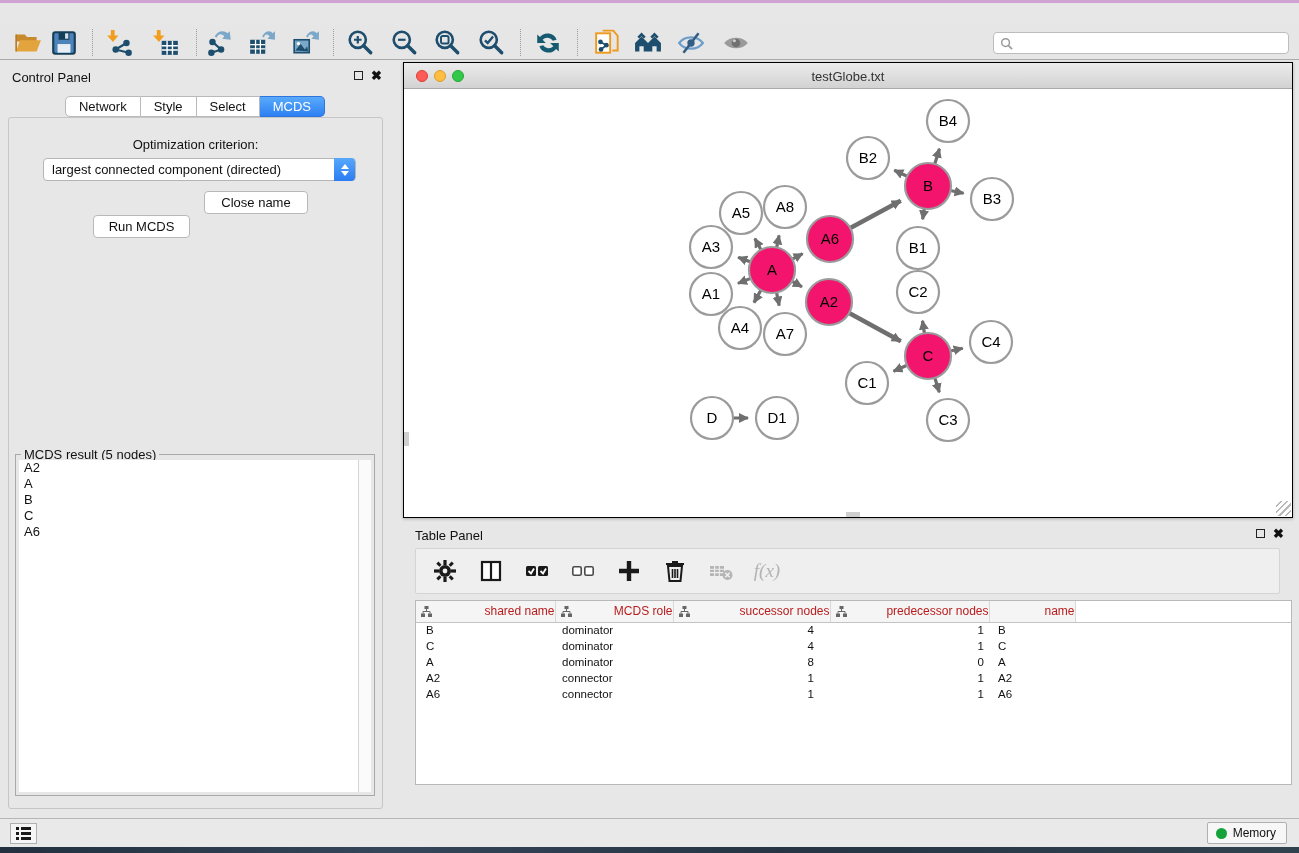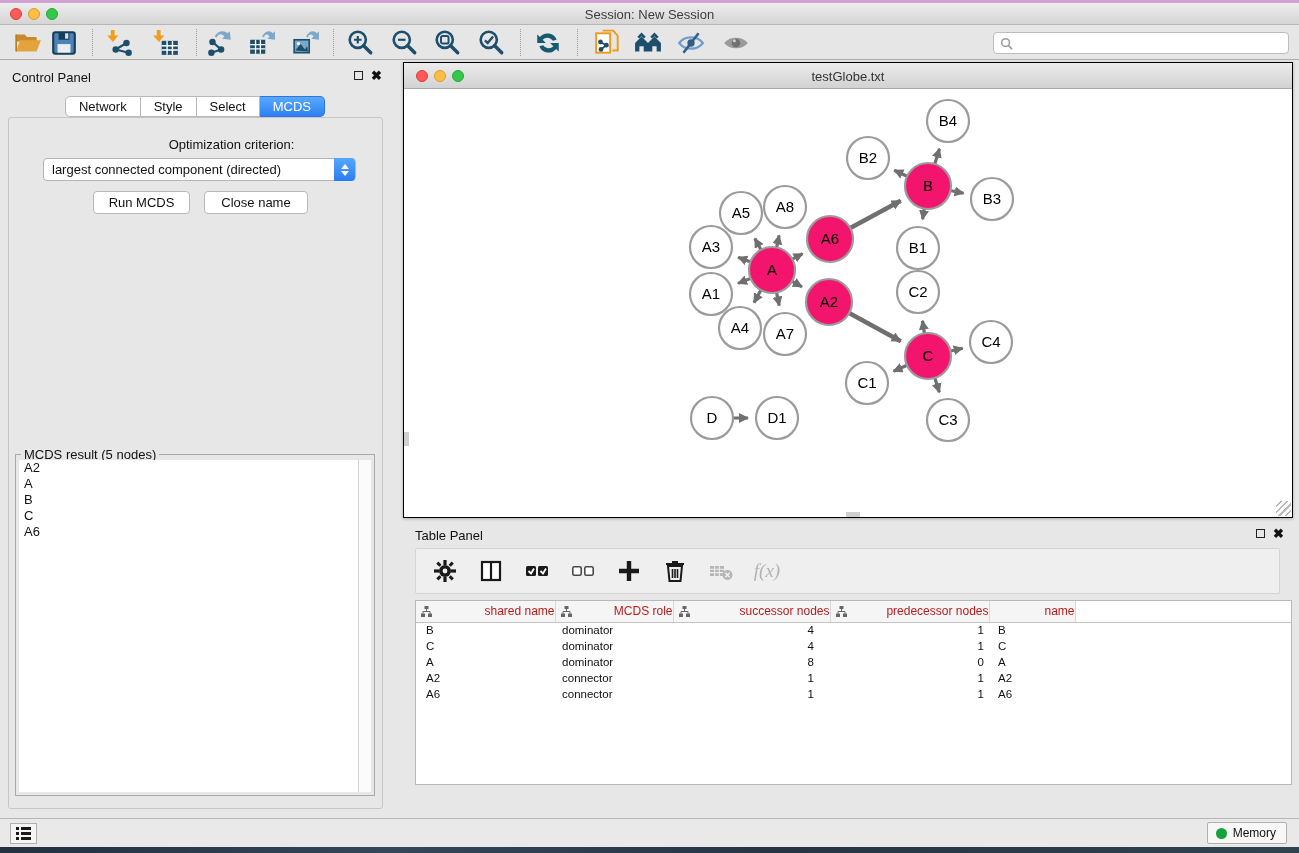--- a/index.html
+++ b/index.html
@@ -37,31 +37,31 @@
 
   .seg-row { display:flex; }
   .seg { height:21px; line-height:20px; padding:0 13px; background:#fff; border:1px solid #b9b9b9;
     border-left:none; font-size:13px; color:#111; cursor:pointer; }
   .seg:first-child { border-left:1px solid #b9b9b9; border-radius:5px 0 0 5px; }
   .seg:last-child { border-radius:0 5px 5px 0; }
   .seg.active { background:linear-gradient(#59aafb,#2e80f2); border-color:#2e75e0; color:#fff; }
   #cp-tabs { position:absolute; top:36px; left:0; width:100%; display:flex; justify-content:center; }
 
   #cp-box { position:absolute; left:8px; top:57px; width:375px; height:692px;
-    border:1px solid #c6c6c6; border-radius:3px; background:#e7e7e7;padding-left:36px; }
+    border:1px solid #c6c6c6; border-radius:3px; background:#e7e7e7; }
   #opt-label { position:absolute; top:19px; width:100%; text-align:center; font-size:13px; color:#111; }
   #criterion-select { position:absolute; left:34px; top:40px; width:313px; height:23px; background:#fff;
     border:1px solid #b5b5b5; border-radius:4px; font-size:13px; line-height:21px; padding-left:8px; color:#111; cursor:pointer; }
   #select-stepper { position:absolute; right:0; top:-1px; width:21px; height:23px; border-radius:0 4px 4px 0;
     background:linear-gradient(#57a8fb,#2a7cf2); display:flex; flex-direction:column; align-items:center; justify-content:center; gap:2px; }
   .chev-up { width:0; height:0; border-left:4px solid transparent; border-right:4px solid transparent; border-bottom:5px solid #fff; }
   .chev-dn { width:0; height:0; border-left:4px solid transparent; border-right:4px solid transparent; border-top:5px solid #fff; }
   .cp-btn { position:absolute; top:73px; height:23px; background:#fff; border:1px solid #b9b9b9; border-radius:4px;
     font-size:13px; color:#111; text-align:center; line-height:21px; cursor:pointer; }
-  #run-btn { left:84px; width:97px; }
+  #run-btn { left:84px; width:97px;margin-top:24px; }
   #closepanel-btn { left:195px; width:104px; }
 
   #result-fieldset { position:absolute; left:6px; top:336px; right:7px; bottom:12px;
     border:1px solid #a9a9a9; }
   #result-legend { position:absolute; left:5px; top:-8px; background:#e7e7e7; padding:0 3px; font-size:13px; color:#111; }
   #result-list { position:absolute; left:3px; top:5px; right:16px; bottom:3px; background:#fff; overflow:hidden; }
   #result-scroll { position:absolute; top:5px; right:3px; bottom:3px; width:13px; background:#fbfbfb; border-left:1px solid #d4d4d4; }
   .result-item { font-size:13px; color:#111; padding-left:5px; line-height:16px; }
 
   
@@ -112,26 +112,20 @@
   #bottom-strip { position:absolute; left:0; top:847px; width:1299px; height:6px;
     background:linear-gradient(90deg,#22303f,#35465a 30%,#263443 60%,#31424f); }
 </style>
 </head>
 <body>
 
 <div id="screen">
 
   <div id="top-strip"></div>
 
-  <div id="titlebar">
-    <span class="tl red" style="left:10px"></span>
-    <span class="tl yellow" style="left:28px"></span>
-    <span class="tl green" style="left:46px"></span>
-    <div id="window-title">Session: New Session</div>
-  </div>
 
   <div id="main-toolbar">
     <span class="tb-icon" style="left:14px">
       <svg viewBox="0 0 26 26">
           <path d="M2 5h8l2 2.5h9v4H2z" fill="#c98a2e"></path>
           <path d="M2 21 L5.5 10.5 H25 L21 21z" fill="#e3a33d"></path>
           <path d="M2 5v16" stroke="#b97a1f" stroke-width="1.5"></path>
         </svg>
     </span>
     <span class="tb-icon" style="left:50px">

